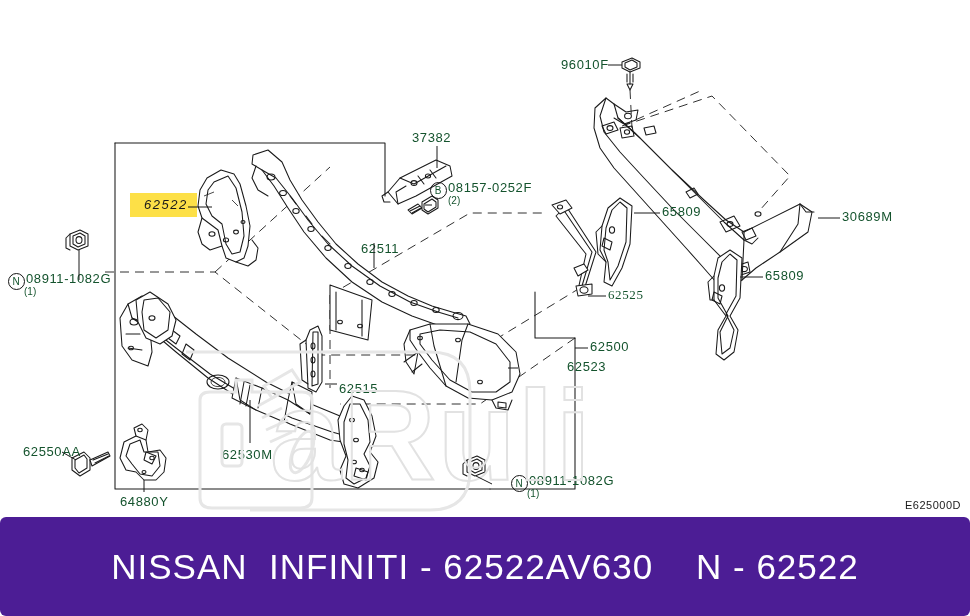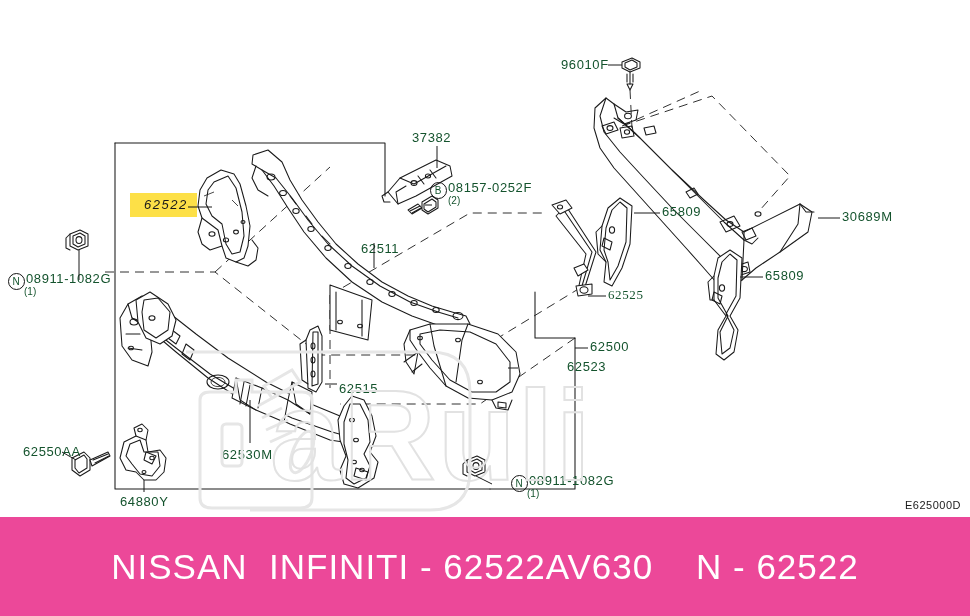--- a/index.html
+++ b/index.html
@@ -84,24 +84,25 @@
     letter-spacing: 2px;
     white-space: nowrap;
   }
   
   #banner {
     position: absolute;
     left: 0;
     top: 517px;
     width: 970px;
     height: 99px;
-    background: #ec4899;
+    background: #4c1d95;
     display: flex;
     align-items: center;
     justify-content: center;
+    border-radius: 6px;
   }
   #banner-text {
     color: #ffffff;
     font-family: "Liberation Sans", sans-serif;
     font-size: 35px;
     letter-spacing: 1px;
     white-space: pre;
   }
   #sheet-code {
     position: absolute;

